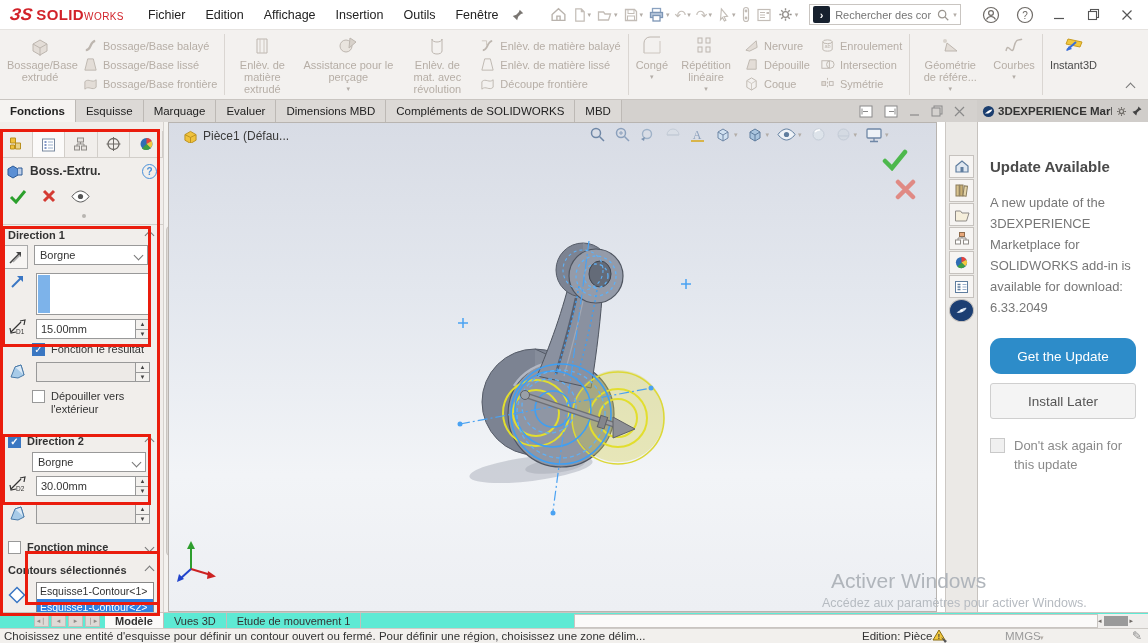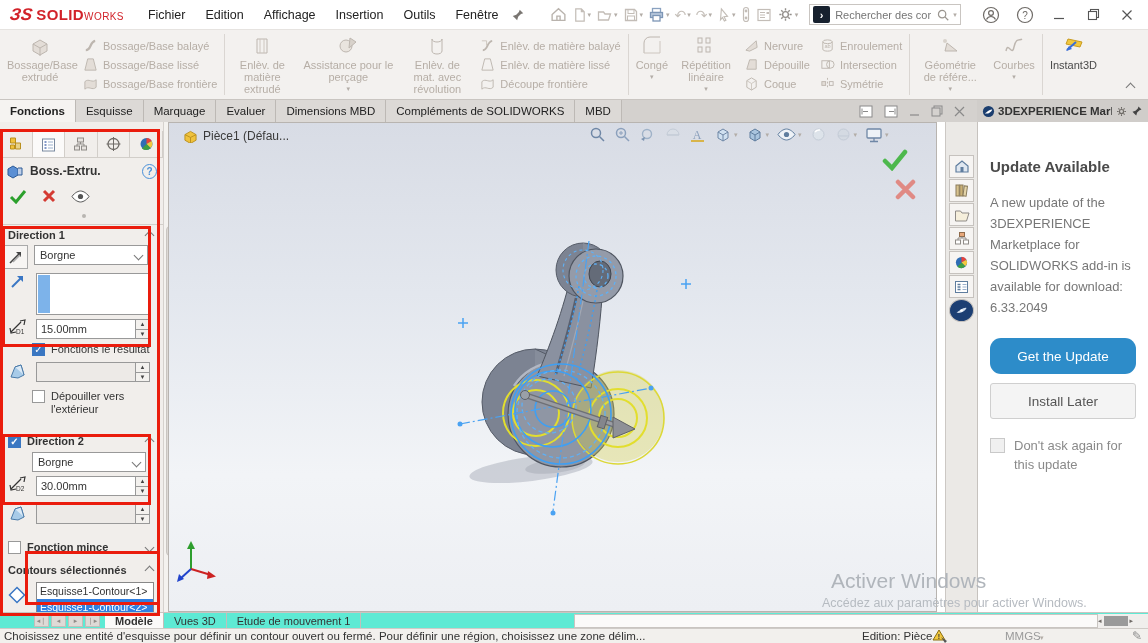--- a/index.html
+++ b/index.html
@@ -619,21 +619,21 @@
         <div class="spin">
           <span class="val">15.00mm</span>
           <span class="spinb">
               <span>▲</span>
               <span>▼</span>
             </span>
         </div>
       </div>
       <div class="prow" style="padding-left:32px">
         <span class="cb checked">✓</span>
-        <span>Fonctions le résultat</span>
+        <span>Fonction le résultat</span>
       </div>
       <div class="prow" style="margin-top:6px">
         <span class="iconcol">
             <svg width="20" height="18" viewBox="0 0 20 18">
               <path d="M4 15l4-10 6-2 3 10-6 3z" fill="#a8cbe8" stroke="#4a7aa8"></path>
               <path d="M8 5l6-2 3 10" fill="#dceaf6" stroke="#4a7aa8"></path>
             </svg>
           </span>
         <div class="spin dis">
           <span class="val"></span>

